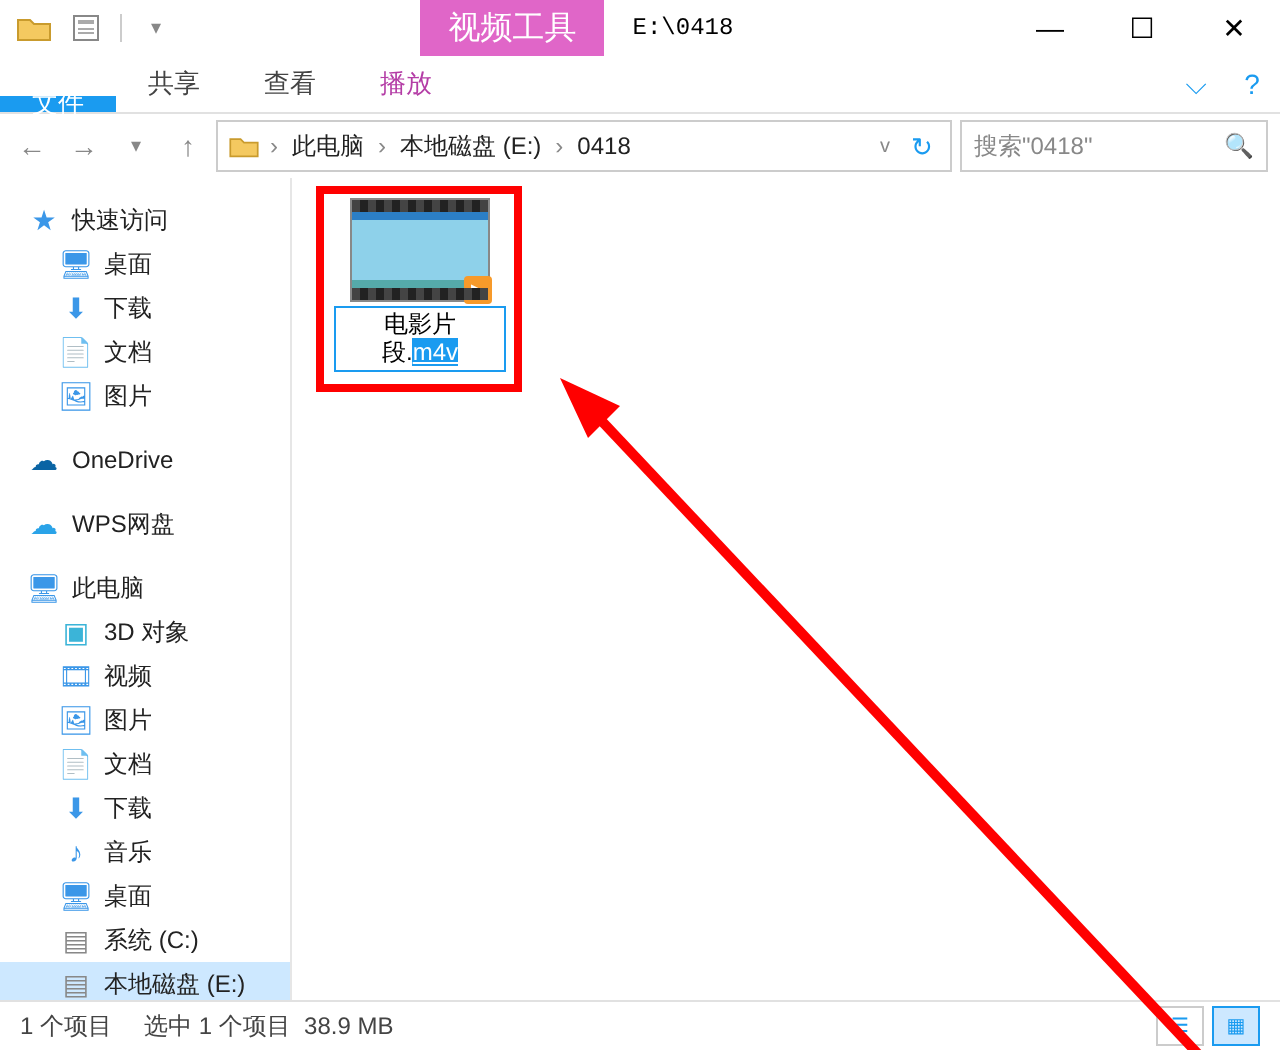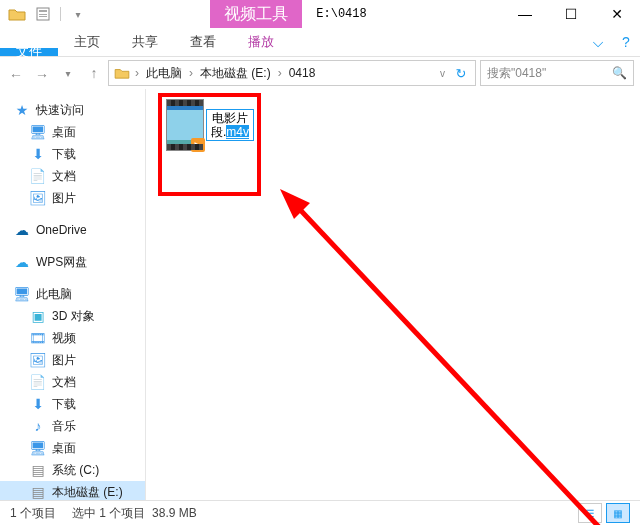--- a/index.html
+++ b/index.html
@@ -39,21 +39,21 @@
   .sidebar::-webkit-scrollbar { width: 15px; }
   .sidebar::-webkit-scrollbar-track { background: #f0f0f0; }
   .sidebar::-webkit-scrollbar-thumb { background: #c6c6c6; }
   .tree-item { display: flex; align-items: center; height: 22px; padding-left: 14px; gap: 6px; font-size: 12px; color: #222; }
   .tree-item.child { padding-left: 30px; }
   .tree-item.selected { background: #cde8ff; }
   .tree-icon { width: 16px; height: 16px; display: inline-flex; align-items: center; justify-content: center; font-size: 14px; }
   .tree-sep { height: 10px; }
   .content { flex: 1; position: relative; padding: 8px; }
   .file-hl { position: absolute; left: 12px; top: 4px; width: 95px; height: 95px; border: 4px solid #f00; }
-  .file-item { position: absolute; left: 20px; top: 10px; width: 88px; display: flex; flex-direction: row; align-items: center; gap: 2px; }
+  .file-item { position: absolute; left: 20px; top: 10px; width: 88px; display: flex; flex-direction: column; align-items: center; gap: 2px; }
   .thumb { width: 68px; height: 50px; background: linear-gradient(#2c7fc6 20%, #8ed1ea 20% 80%, #5aa 80%); border: 1px solid #888; position: relative; }
   .thumb:before { content:""; position:absolute; top:0; left:0; right:0; height:6px; background: repeating-linear-gradient(90deg,#444 0 4px,#222 4px 8px);}
   .thumb:after { content:""; position:absolute; bottom:0; left:0; right:0; height:6px; background: repeating-linear-gradient(90deg,#444 0 4px,#222 4px 8px);}
   .thumb-play { position:absolute; right:-2px; bottom:-2px; width:14px; height:14px; background:#f79a2a; border-radius:2px; display:flex; align-items:center; justify-content:center; color:#fff; font-size:9px; }
   .fname { width: 80px; border: 1px solid #1a9bf0; background: #fff; font-size: 12px; text-align: center; padding: 1px 2px; line-height: 1.2; }
   .fname .sel { background: #1a9bf0; color: #fff; text-decoration: underline; }
   .arrow-svg { position: absolute; top: 96px; left: 90px; width: 400px; height: 370px; pointer-events: none; }
   
   .status { height: 24px; border-top: 1px solid #e1e1e1; display: flex; align-items: center; padding: 0 10px; gap: 16px; font-size: 12px; color: #444; }
   .status-right { margin-left: auto; display: flex; gap: 4px; }
@@ -89,21 +89,20 @@
     </div>
     <div class="win-ctrls">
       <div class="win-btn">—</div>
       <div class="win-btn">☐</div>
       <div class="win-btn">✕</div>
     </div>
   </div>
 
   <div class="ribbon">
     <div class="file-tab">文件</div>
-    <div class="ribbon-tab">主页</div>
     <div class="ribbon-tab">共享</div>
     <div class="ribbon-tab">查看</div>
     <div class="ribbon-tab ctx">播放</div>
     <div class="ribbon-right">
       <div class="ribbon-btn">⌵</div>
       <div class="ribbon-btn" style="color:#1a9bf0;">?</div>
     </div>
   </div>
 
   <div class="addrbar">

